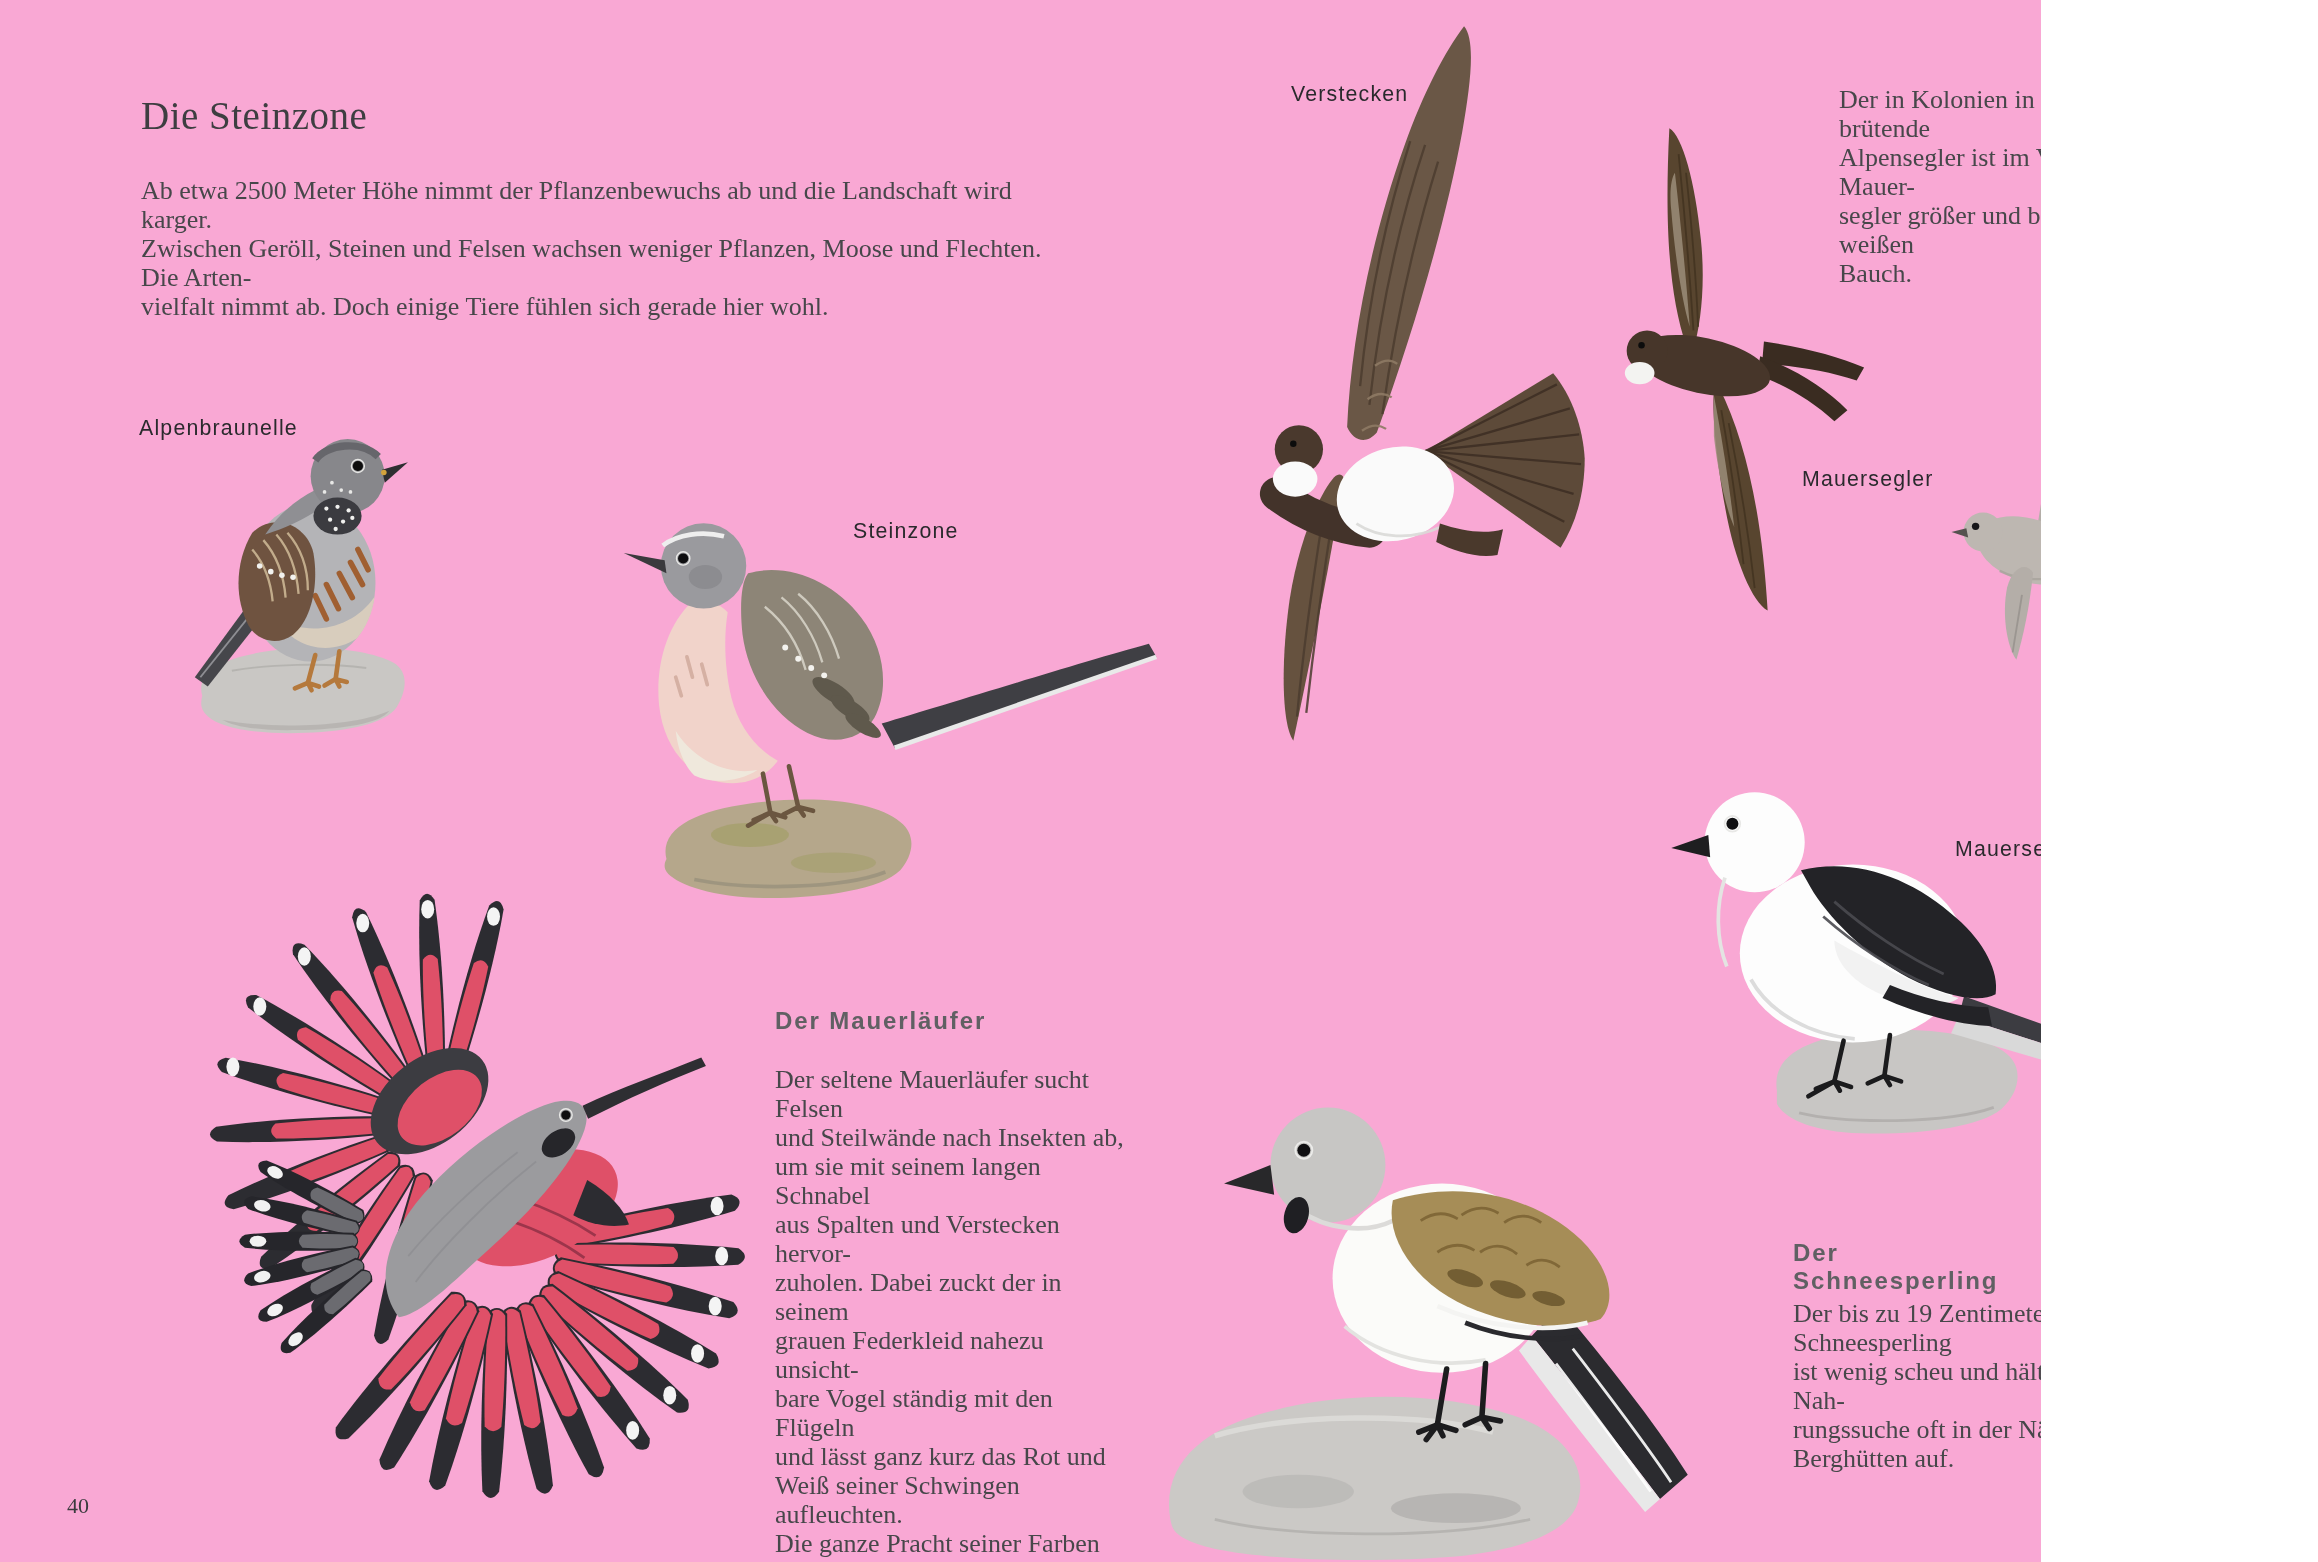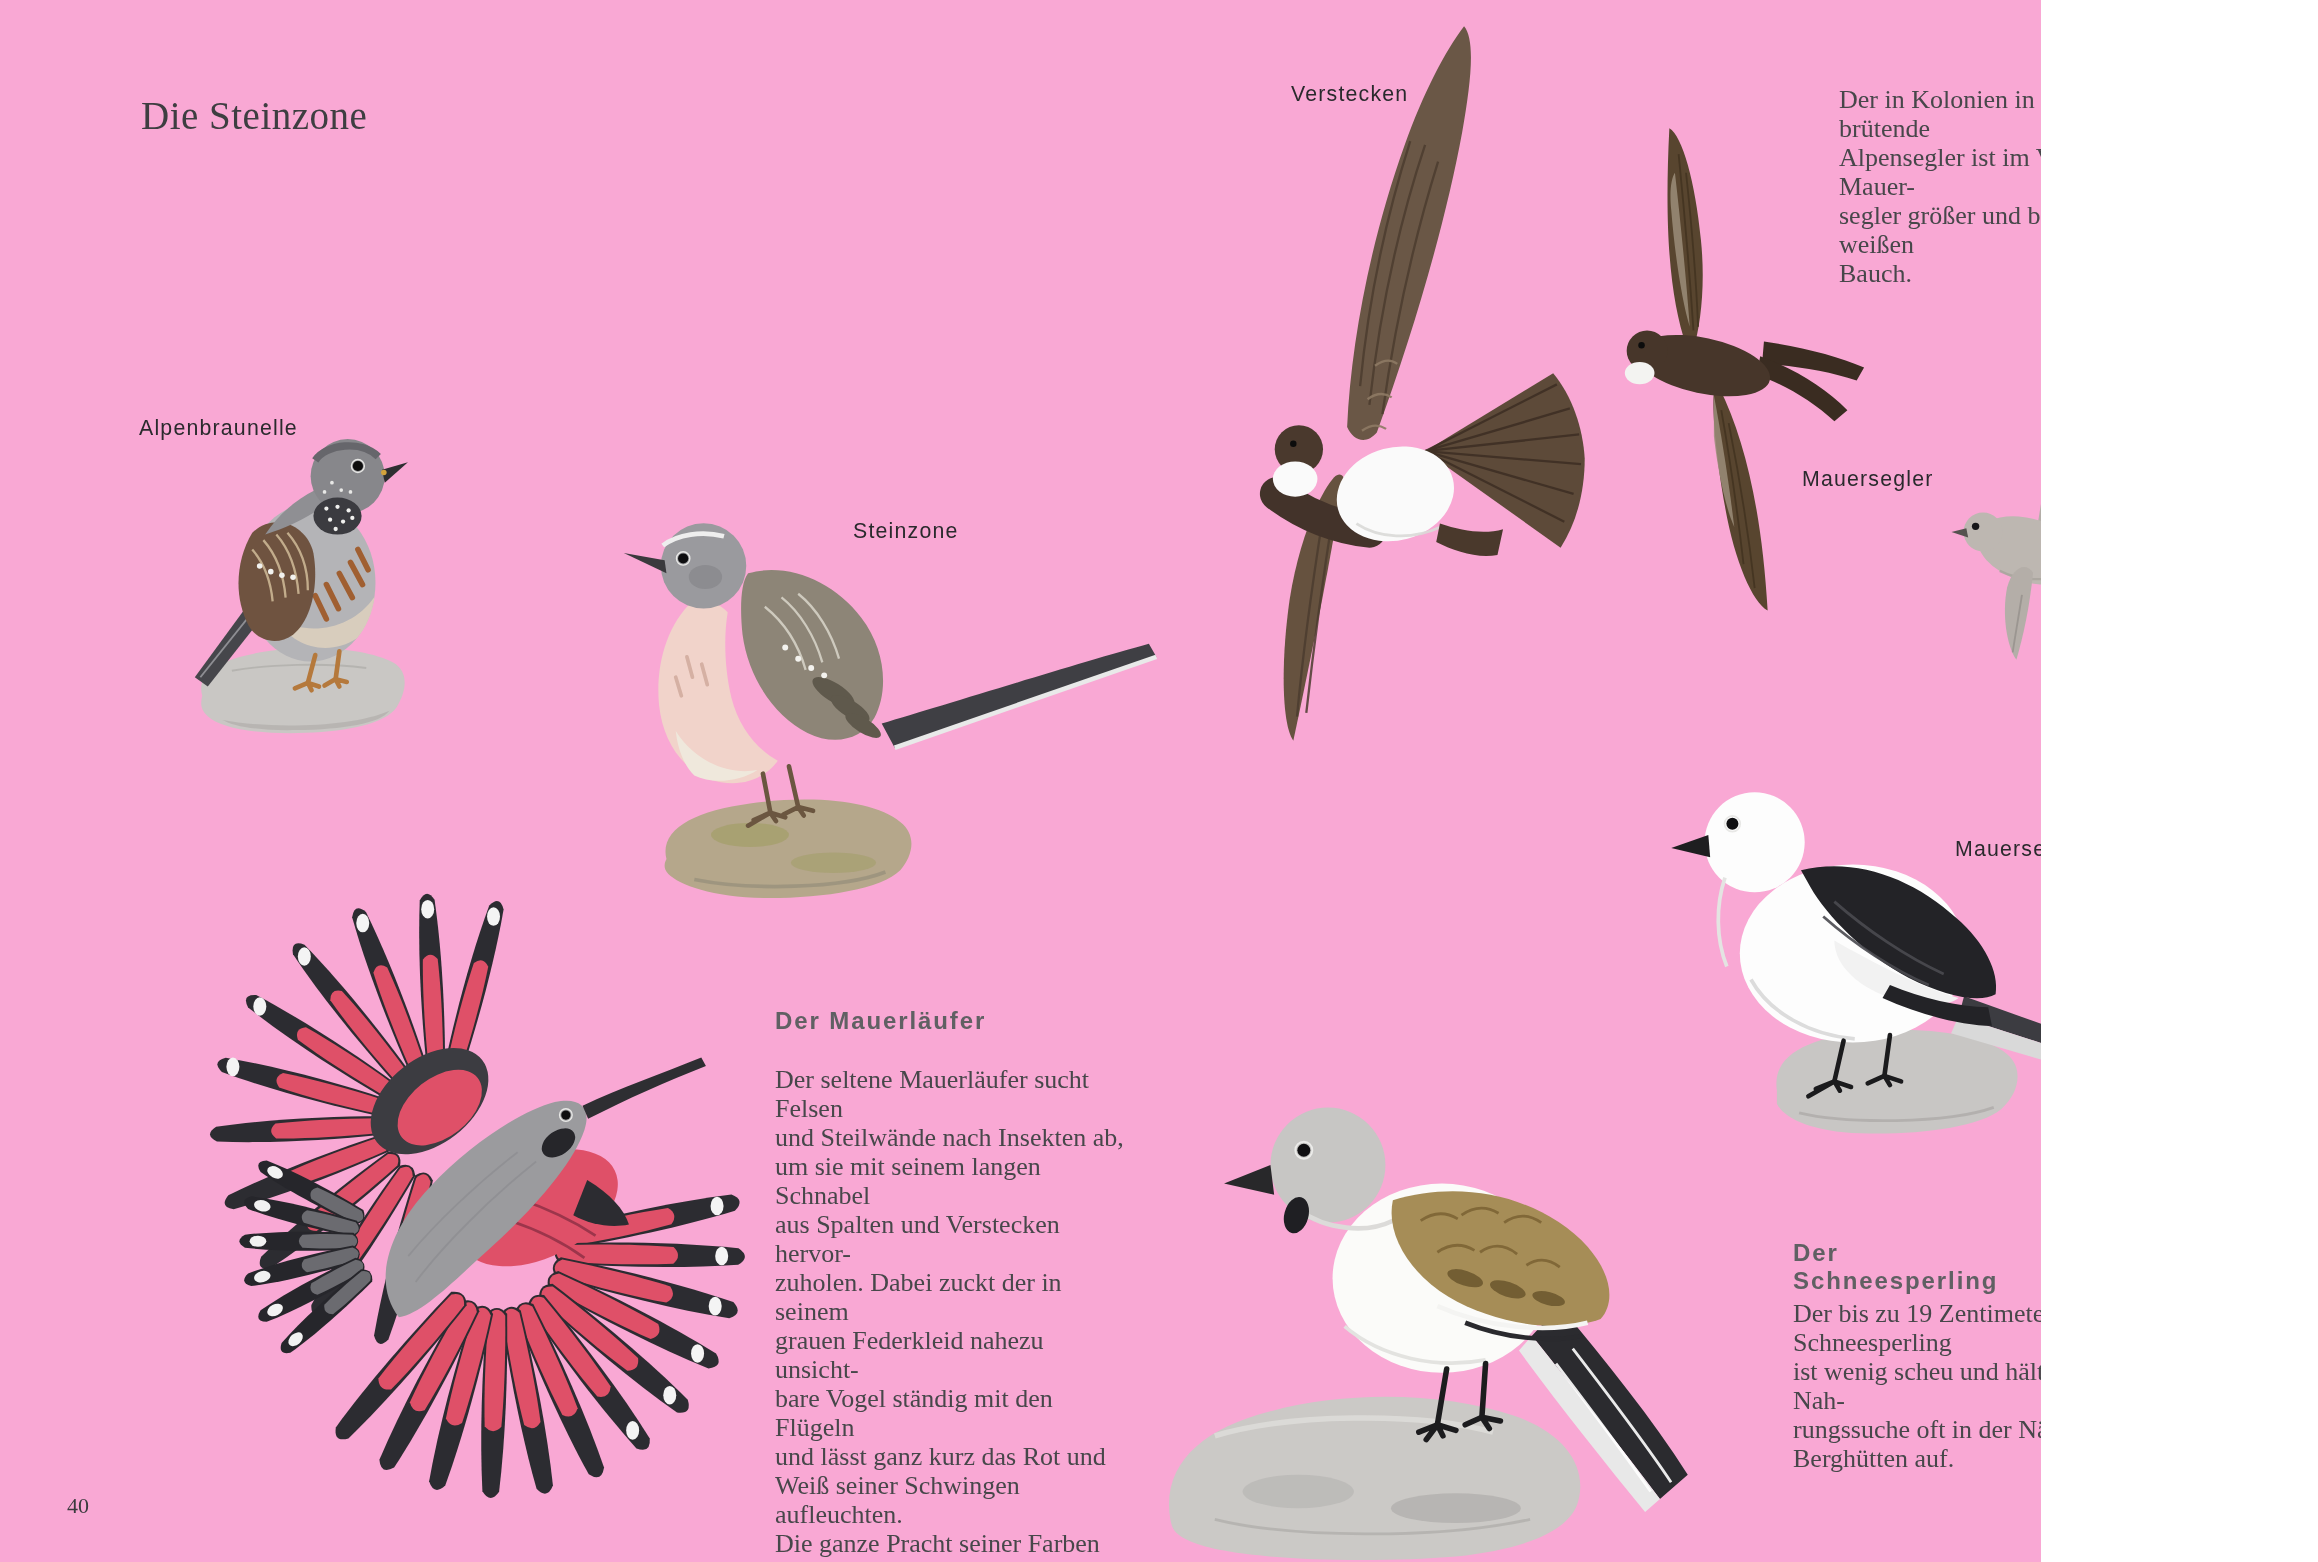--- a/index.html
+++ b/index.html
@@ -34,20 +34,23 @@
   }
   svg{display:block;}
 </style>
 </head>
 <body>
 
 <div class="spread">
 
   <div class="abs title" style="left:141px; top:93px;">Die Steinzone</div>
 
+  <div class="abs body-text" style="left:141px; top:176px; width:909px;">Ab etwa 2500 Meter Höhe nimmt der Pflanzenbewuchs ab und die Landschaft wird karger.
+Zwischen Geröll, Steinen und Felsen wachsen weniger Pflanzen, Moose und Flechten. Die Arten-
+vielfalt nimmt ab. Doch einige Tiere fühlen sich gerade hier wohl.</div>
 
   <svg class="abs" style="left:167px; top:351px;" width="278" height="394" viewBox="0 0 300 425">
 
     <path d="M38,372 C30,344 66,330 108,324 C160,316 218,322 244,336 C262,346 258,368 248,384 C236,402 196,410 150,412 C104,414 58,408 44,394 C36,387 36,380 38,372 Z" fill="#c9c7c4"></path>
     <path d="M60,398 C110,408 200,406 240,388 C230,402 190,408 140,409 C100,410 72,405 60,398 Z" fill="#b0aeab" opacity="0.7"></path>
     <path d="M70,345 C110,338 170,336 215,342" stroke="#a9a7a4" stroke-width="2" fill="none" opacity="0.6"></path>
 
     <path d="M96,262 L30,352 L44,362 L110,278 Z" fill="#46464b"></path>
     <path d="M36,352 L100,272" stroke="#8e8e93" stroke-width="2" fill="none"></path>
 

